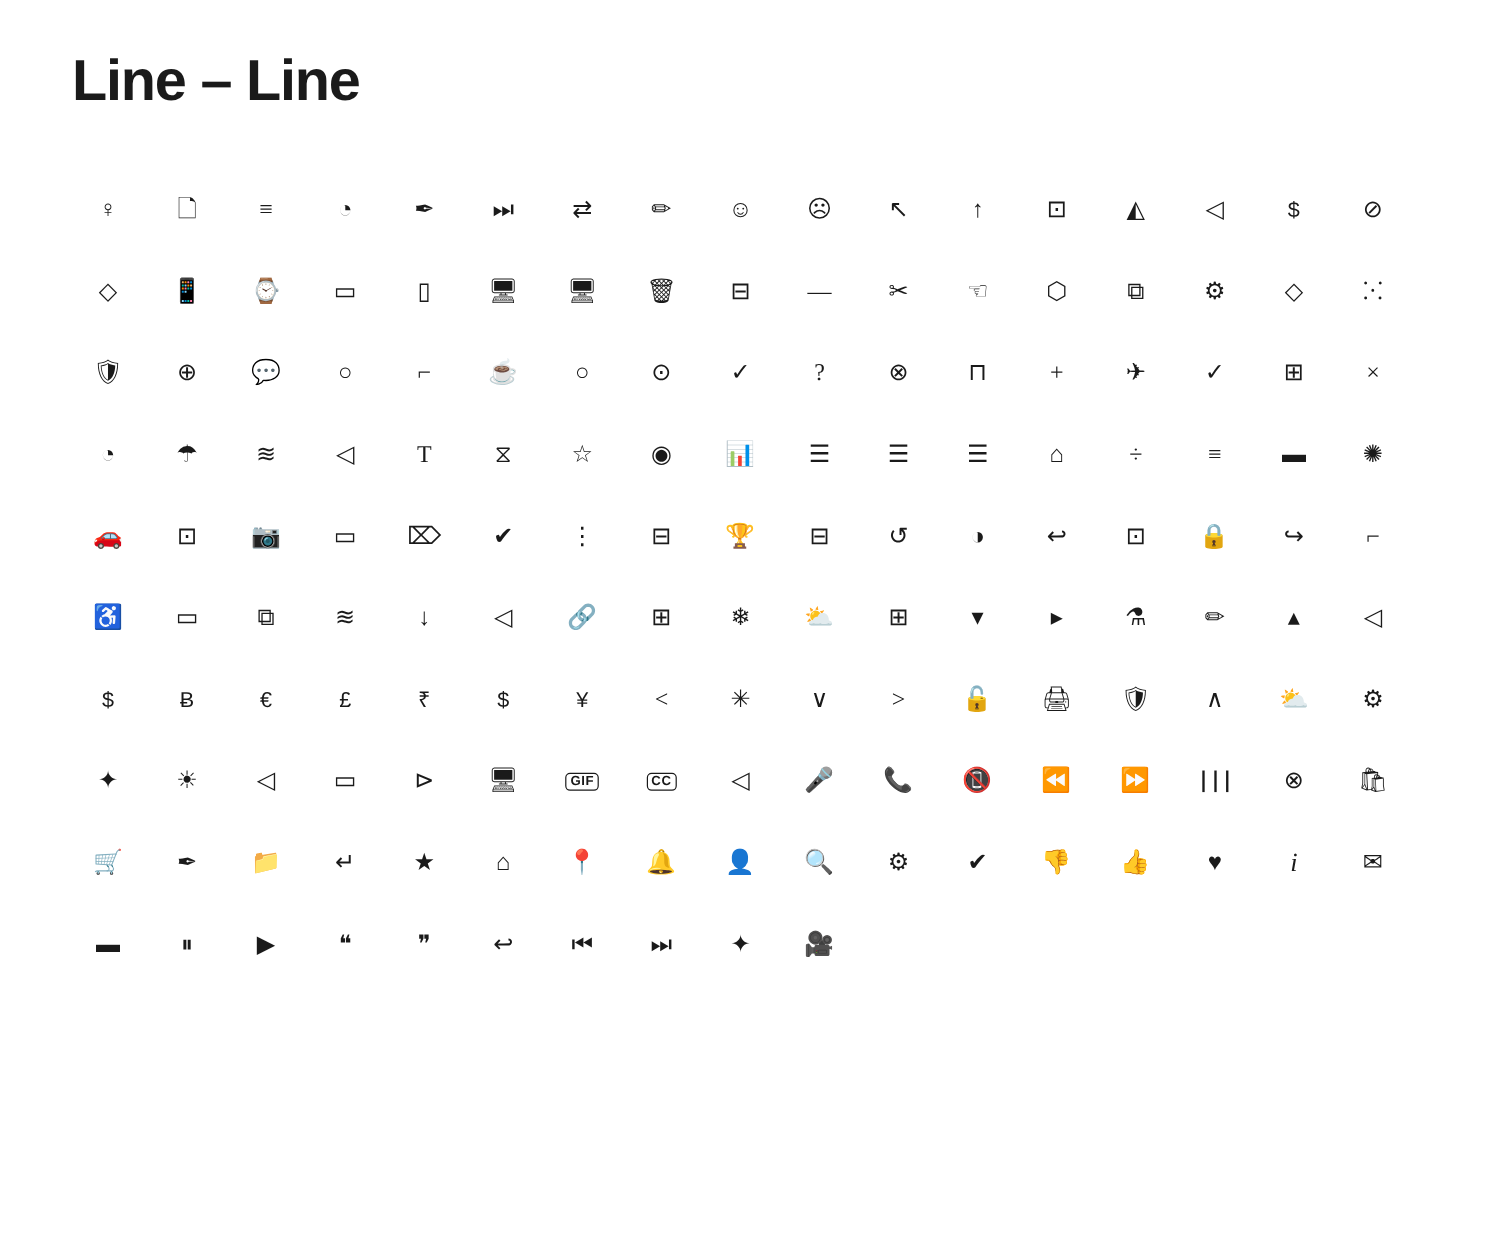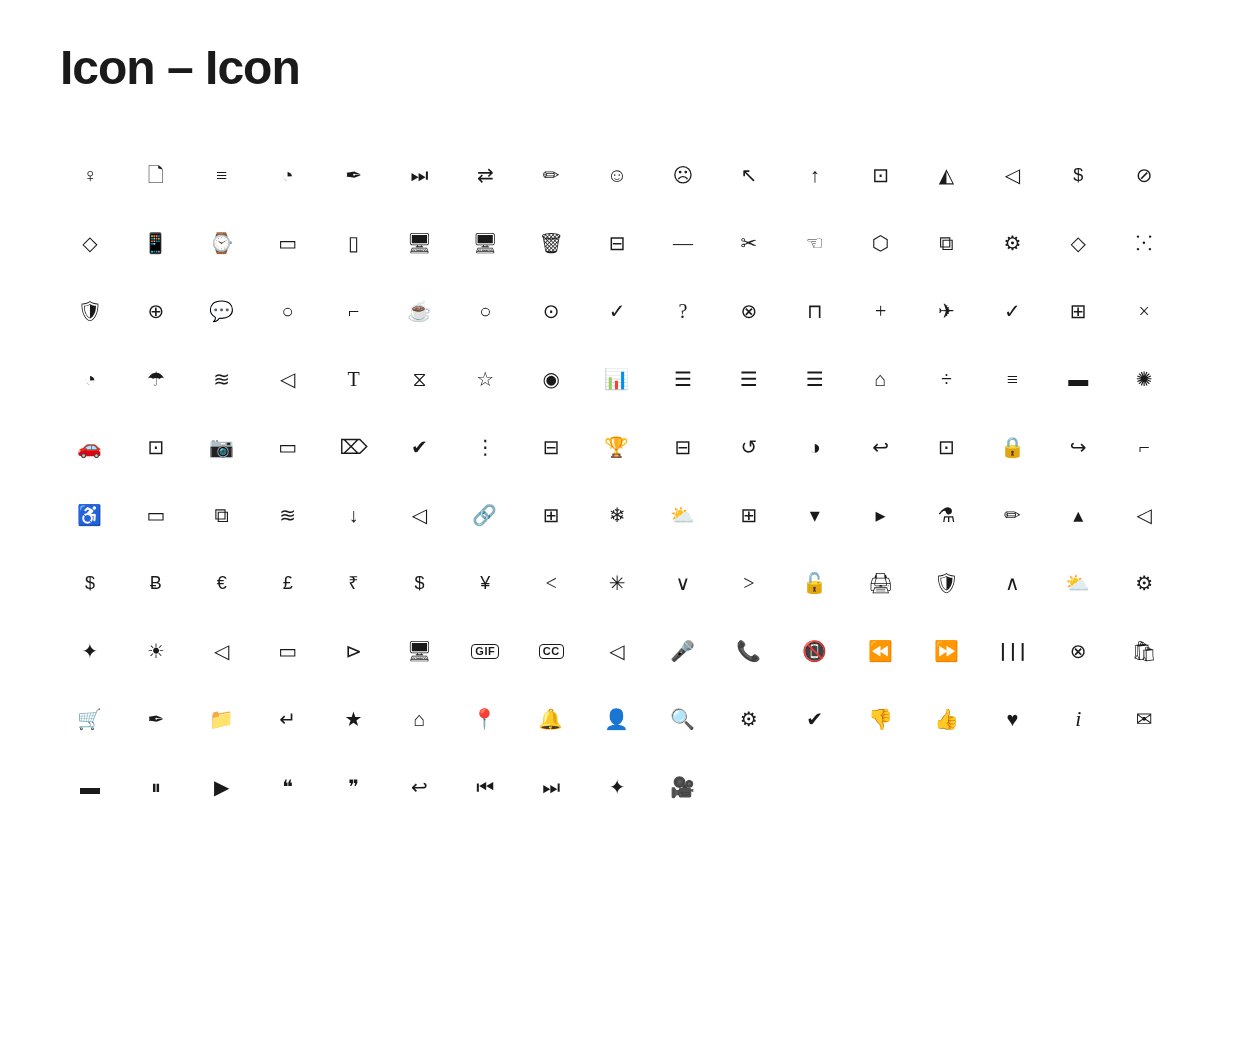--- a/index.html
+++ b/index.html
@@ -30,21 +30,21 @@
       font-size: 22px;
       color: #1a1a1a;
       cursor: pointer;
       border-radius: 8px;
       transition: background 0.15s;
     }
   </style>
 </head>
 <body>
 
-<h1>Icon – Icon</h1>
+<h1>Line – Line</h1>
 
 <div class="icon-grid">
 <div class="icon-cell" title="venus">
       <span style="font-size: 20px; line-height: 1; font-family: serif;">♀</span>
     </div>
     <div class="icon-cell" title="file">
       <span style="font-size: 20px; line-height: 1; font-family: serif;">🗋</span>
     </div>
     <div class="icon-cell" title="list">
       <span style="font-size: 20px; line-height: 1; font-family: serif;">≡</span>

